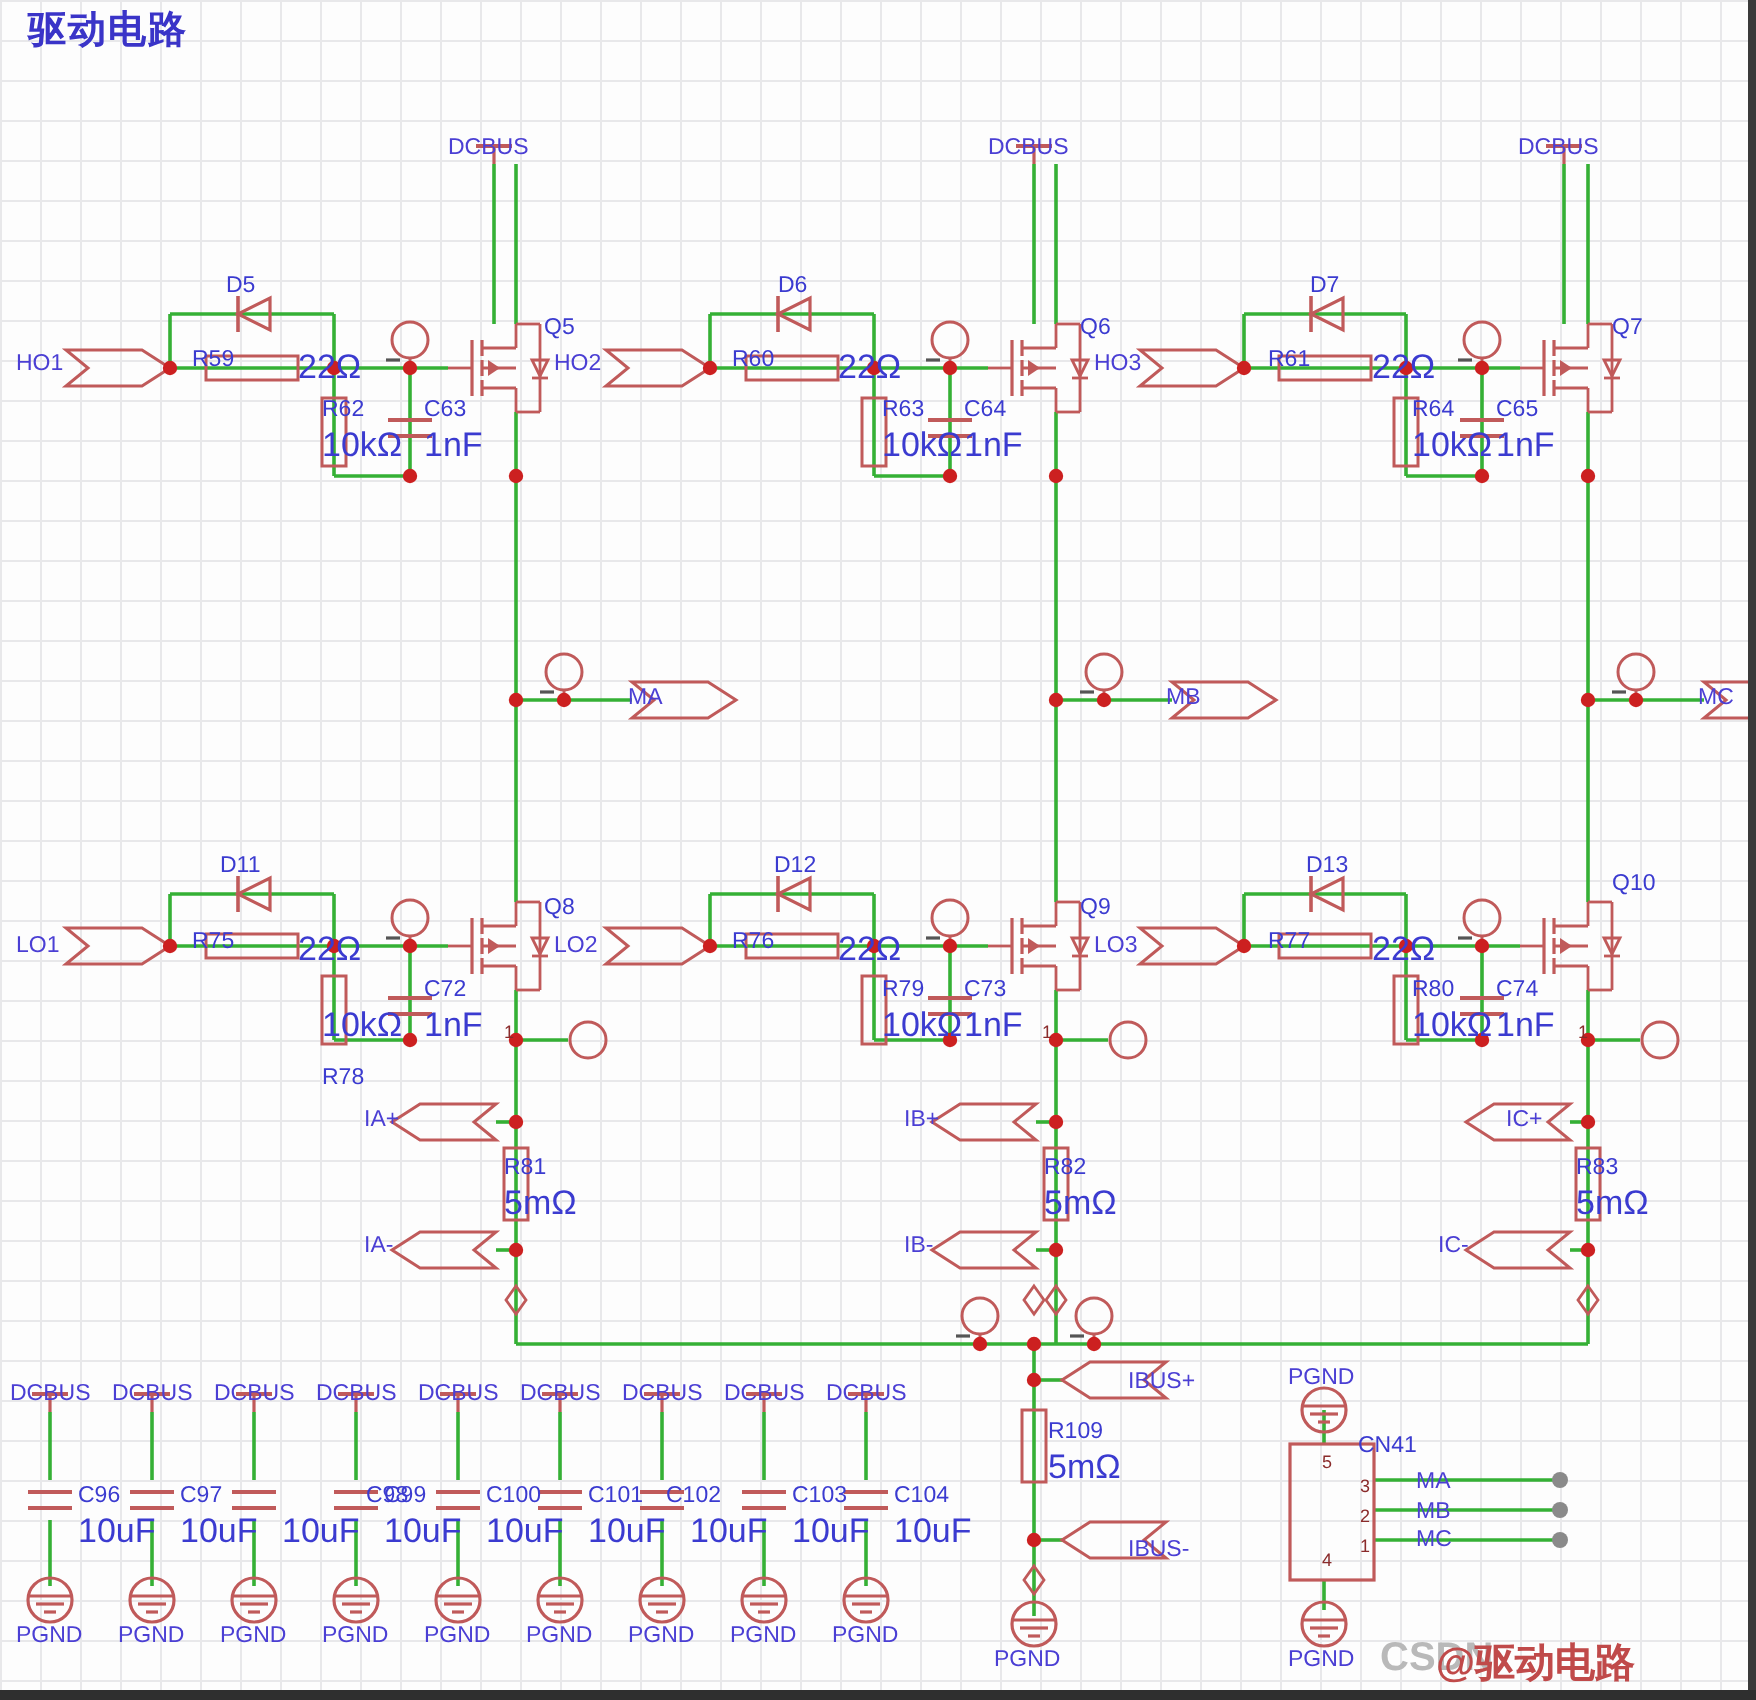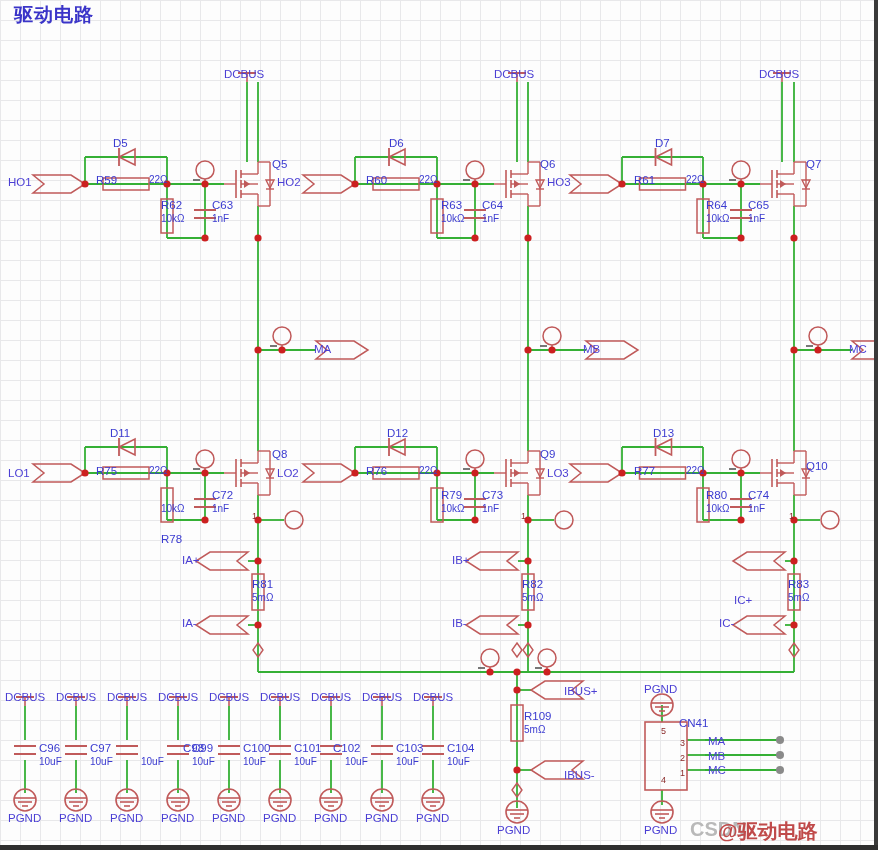--- a/index.html
+++ b/index.html
@@ -8,21 +8,21 @@
     position:relative;width:878px;height:850px;overflow:hidden;
     background:
       repeating-linear-gradient(to right,#e8e8ea 0 1px,transparent 1px 20px),
       repeating-linear-gradient(to bottom,#e8e8ea 0 1px,transparent 1px 20px),
       #fdfdfd;
   }
   #sheet svg{position:absolute;left:0;top:0;}
   .ttl{position:absolute;left:14px;top:2px;font-size:19px;font-weight:bold;color:#3a34c8;letter-spacing:1px;}
   .netlbl{position:absolute;font-size:11.5px;color:#4b3fd4;white-space:nowrap;}
   .desig{position:absolute;font-size:11.5px;color:#3b3bd0;white-space:nowrap;}
-  .val{position:absolute;font-size:10px;color:#3b3bd0;white-space:nowrap;}
+  .val{position:absolute;font-size:17px;color:#3b3bd0;white-space:nowrap;}
   .pinno{position:absolute;font-size:9px;color:#8a2b2b;white-space:nowrap;}
   .wm{position:absolute;font-size:20px;white-space:nowrap;}
   .wm-gray{color:#b9b9b9;font-weight:bold;}
   .wm-red{color:#c04a4a;font-weight:bold;}
   .wm-dark{color:#6d6d6d;margin-top:39px;}
   .botbar{position:absolute;left:0;bottom:0;width:878px;height:5px;background:#2f2f2f;}
   .edge{position:absolute;top:0;width:4px;height:850px;background:#3a3a3a;}
 </style>
 </head>
 <body>
@@ -444,34 +444,34 @@
   <div class="pinno" style="left:521px;top:511px;">1</div>
 
   <div class="netlbl" style="left:547px;top:467px;">LO3</div>
   <div class="desig" style="left:653px;top:427px;">D13</div>
   <div class="desig" style="left:634px;top:465px;">R77</div>
   <div class="val" style="left:686px;top:465px;">22Ω</div>
   <div class="desig" style="left:706px;top:489px;">R80</div>
   <div class="val" style="left:706px;top:503px;">10kΩ</div>
   <div class="desig" style="left:748px;top:489px;">C74</div>
   <div class="val" style="left:748px;top:503px;">1nF</div>
-  <div class="desig" style="left:806px;top:460px;">Q10</div>
+  <div class="desig" style="left:806px;top:436px;">Q10</div>
   <div class="pinno" style="left:789px;top:511px;">1</div>
 
   <div class="netlbl" style="left:182px;top:554px;">IA+</div>
   <div class="desig" style="left:252px;top:578px;">R81</div>
   <div class="val" style="left:252px;top:592px;">5mΩ</div>
   <div class="netlbl" style="left:182px;top:617px;">IA-</div>
 
   <div class="netlbl" style="left:452px;top:554px;">IB+</div>
   <div class="desig" style="left:522px;top:578px;">R82</div>
   <div class="val" style="left:522px;top:592px;">5mΩ</div>
   <div class="netlbl" style="left:452px;top:617px;">IB-</div>
 
-  <div class="netlbl" style="left:734px;top:554px;margin-top:40px;">IC+</div>
+  <div class="netlbl" style="left:753px;top:554px;">IC+</div>
   <div class="desig" style="left:788px;top:578px;">R83</div>
   <div class="val" style="left:788px;top:592px;">5mΩ</div>
   <div class="netlbl" style="left:719px;top:617px;">IC-</div>
 
   <div class="netlbl" style="left:564px;top:685px;">IBUS+</div>
   <div class="desig" style="left:524px;top:710px;">R109</div>
   <div class="val" style="left:524px;top:724px;">5mΩ</div>
   <div class="netlbl" style="left:564px;top:769px;">IBUS-</div>
   <div class="netlbl" style="left:497px;top:824px;">PGND</div>
 

